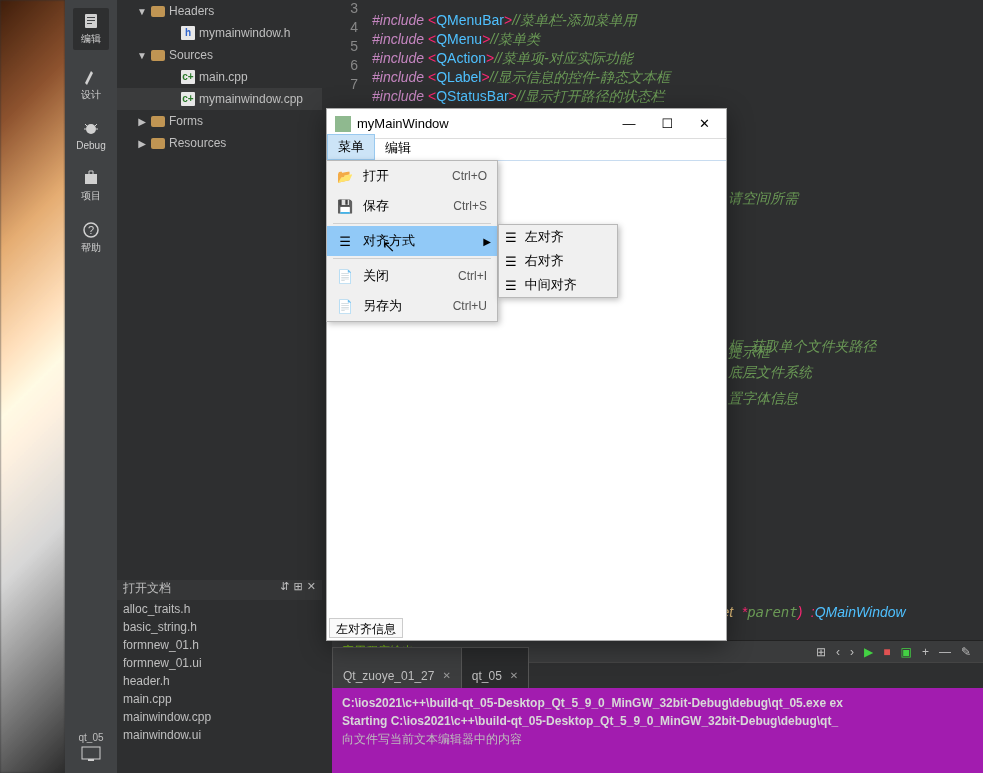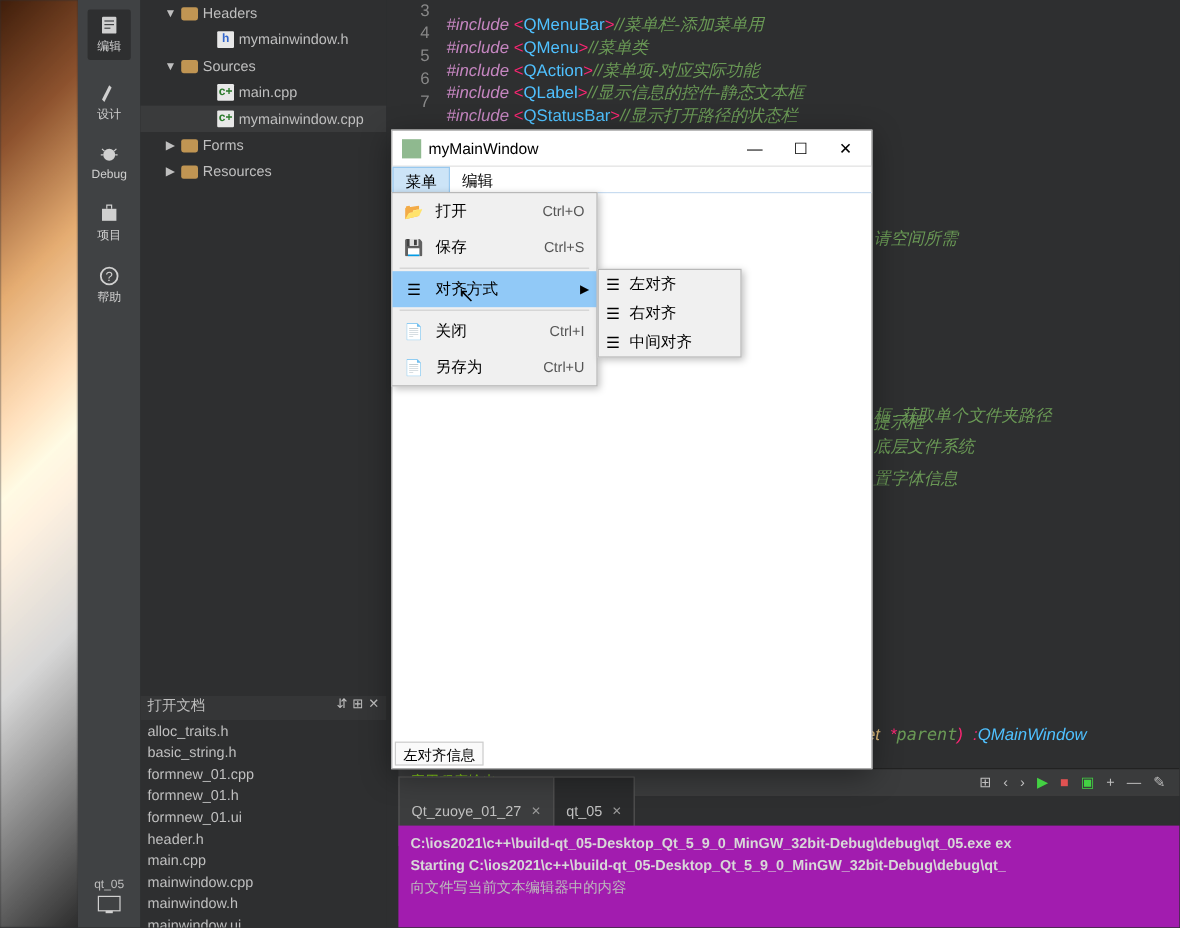--- a/index.html
+++ b/index.html
@@ -44,21 +44,21 @@
   .tabbar .tab.active { background:#2a2b2c; }
   .tabbar .tab .x { font-size:10px; color:#999; }
   .console { position:absolute; left:332px; top:688px; right:0; bottom:0; background:#a21caf; font-family:Consolas,monospace; font-size:12px; padding:6px 10px; color:#bcbcbc; line-height:18px; }
   .console .bold { font-weight:bold; color:#d8d8d8; }
   
   .mymw { position:absolute; left:326px; top:108px; width:401px; height:533px; background:#fff; border:1px solid #aaa; box-shadow:0 6px 24px rgba(0,0,0,.4); color:#000; font-size:13px; }
   .mymw .titlebar { height:30px; display:flex; align-items:center; padding:0 6px 0 8px; border-bottom:1px solid #ddd; }
   .mymw .titlebar .winicon { width:16px; height:16px; background:#8fb98f; margin-right:6px; }
   .mymw .winctl { margin-left:auto; display:flex; gap:26px; font-family:Arial; font-size:13px; padding-right:10px; }
   .mymw .winctl span { cursor:pointer; }
-  .mymw .menubar { height:22px; display:flex; align-items:flex-start; background:#fff; border-bottom:1px solid #c8dcf0; font-size:13px; }
+  .mymw .menubar { height:22px; display:flex; align-items:flex-end; background:#fff; border-bottom:1px solid #c8dcf0; font-size:13px; }
   .mymw .menubar .mitem { padding:3px 10px; cursor:pointer; }
   .mymw .menubar .mitem.open { background:#cce4f7; border:1px solid #99c9ef; }
   .mymw .statusbar { position:absolute; bottom:2px; left:2px; height:20px; font-size:12px; padding:2px 6px; background:#fafafa; border:1px solid #ccc; }
   .dropdown { position:absolute; top:160px; left:326px; width:172px; background:#f0f0f0; border:1px solid #b8b8b8; box-shadow:2px 2px 6px rgba(0,0,0,.25); font-size:13px; color:#000; }
   .dropdown .mrow { height:30px; display:flex; align-items:center; padding:0 10px; gap:10px; cursor:pointer; position:relative; }
   .dropdown .mrow .mic { width:16px; height:16px; display:flex; align-items:center; justify-content:center; }
   .dropdown .mrow .mlabel { flex:1; }
   .dropdown .mrow .shortcut { color:#555; font-size:12px; }
   .dropdown .mrow.hover { background:#91c9f7; }
   .dropdown .mrow .arrow { position:absolute; right:6px; font-size:10px; }
@@ -173,27 +173,25 @@
     <span>打开文档</span>
     <span class="right">
       <span>⇵</span>
       <span>⊞</span>
       <span>✕</span>
     </span>
   </div>
   <div id="odlist">
       <div class="docitem">alloc_traits.h</div>
       <div class="docitem">basic_string.h</div>
-      <div class="docitem">formnew_01.cpp</div>
       <div class="docitem">formnew_01.h</div>
       <div class="docitem">formnew_01.ui</div>
       <div class="docitem">header.h</div>
       <div class="docitem">main.cpp</div>
       <div class="docitem">mainwindow.cpp</div>
-      <div class="docitem">mainwindow.h</div>
       <div class="docitem">mainwindow.ui</div>
     </div>
 </div>
 
 <div class="editor" id="editor">
     <div class="line">
       <span class="lno">3</span>
       <span class="code"><span class="kw">#include</span> <span class="br">&lt;</span><span class="cls">QMenuBar</span><span class="br">&gt;</span><span class="cmt">//菜单栏-添加菜单用</span></span>
     </div>
     <div class="line">

